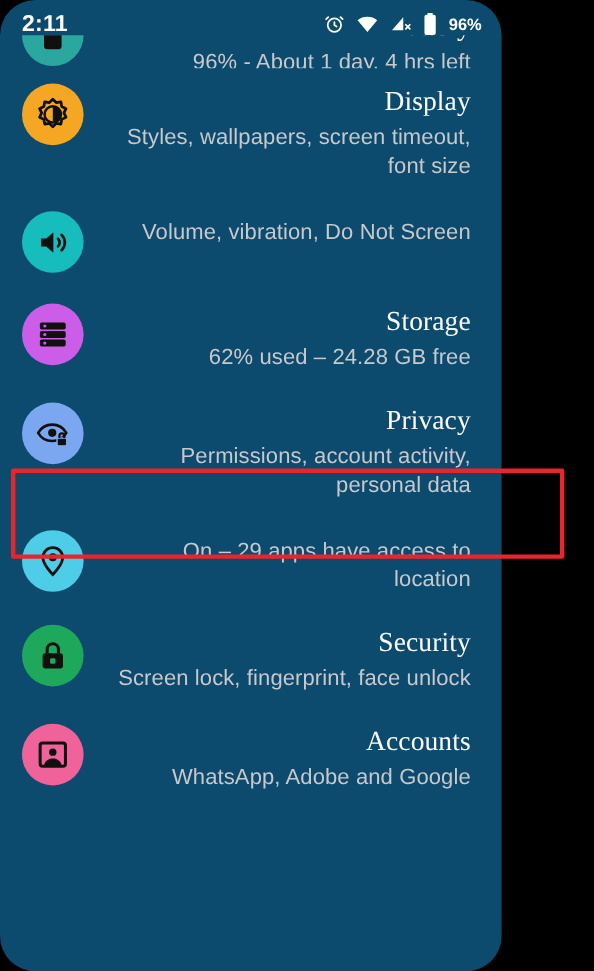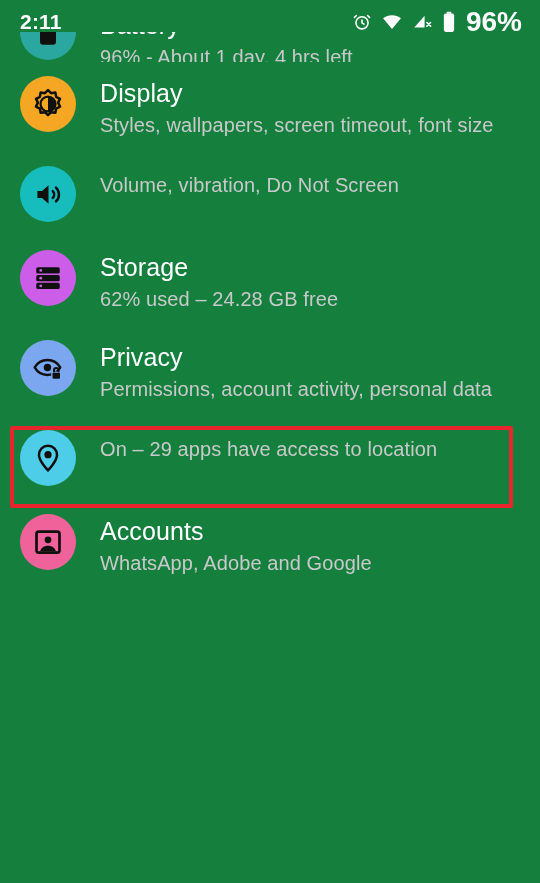--- a/index.html
+++ b/index.html
@@ -3,58 +3,59 @@
 <meta charset="utf-8">
 <style>
   * { margin:0; padding:0; box-sizing:border-box; }
   html, body {
     width:540px; height:883px;
     background:#000;
     overflow:hidden;
     font-family:"Liberation Sans", sans-serif;
     -webkit-font-smoothing:antialiased;
   }
-  #screen { position:relative; width:540px; height:883px; background:#15803d; }
+  #screen { position:relative; width:456px; height:883px; background:#0c4a6e;border-radius:32px; }
 
   
   .statusbar {
     position:absolute; top:0; left:0; right:0; height:44px;
     display:flex; align-items:center; justify-content:space-between;
     padding:0 18px 0 20px;
     color:#fff; z-index:5;
   }
   .sb-clock { font-size:21px; font-weight:bold; letter-spacing:.2px; }
   .sb-right { display:flex; align-items:center; gap:9px; }
   .sb-right svg { display:block; }
-  .sb-batt-pct { font-size:28px; font-weight:bold; margin-left:1px; }
+  .sb-batt-pct { font-size:15px; font-weight:bold; margin-left:1px; }
 
   
   .list { position:absolute; top:0; left:0; right:0; }
 
   .row {
     position:relative;
     display:flex; align-items:flex-start;
     padding:14px 28px 14px 0;
     min-height:60px;
   }
   .row-icon {
     flex:0 0 auto;
     width:56px; height:56px;
     margin-left:20px; margin-right:24px;
     border-radius:50%;
     display:flex; align-items:center; justify-content:center;
   }
   .row-icon svg { display:block; }
-  .row-text { flex:1 1 auto; padding-top:2px; min-width:0; }
+  .row-text { flex:1 1 auto; padding-top:2px; min-width:0;text-align:right; }
   .row-title {
     color:#ffffff;
     font-size:25px;
     line-height:30px;
     letter-spacing:.1px;
     font-weight:400;
+    font-family:Liberation Serif, serif;
   }
   .row-sub {
     color:#c8c9cb;
     font-size:20px;
     line-height:26px;
     margin-top:4px;
     letter-spacing:.1px;
     font-weight:400;
   }
 
@@ -187,20 +188,33 @@
         <svg width="30" height="30" viewBox="0 0 24 24">
           <path d="M12 2.2c-4 0-7.2 3.2-7.2 7.2 0 5.3 7.2 12.4 7.2 12.4s7.2-7.1 7.2-12.4c0-4-3.2-7.2-7.2-7.2z" fill="none" stroke="#10100f" stroke-width="2"></path>
           <circle cx="12" cy="9.3" r="2.9" fill="#10100f"></circle>
         </svg>
       </div>
       <div class="row-text">
         <div class="row-sub">On – 29 apps have access to location</div>
       </div>
     </div>
 
+    <div class="row">
+      <div class="row-icon" style="background:#1da85c;">
+        <svg width="30" height="30" viewBox="0 0 24 24">
+          <rect x="4.6" y="10.2" width="14.8" height="11.2" rx="2" fill="#10100f"></rect>
+          <path d="M7.9 10.2V7.4a4.1 4.1 0 0 1 8.2 0v2.8" fill="none" stroke="#10100f" stroke-width="2.2"></path>
+          <rect x="10" y="14" width="4" height="4" rx="1" fill="#1da85c"></rect>
+        </svg>
+      </div>
+      <div class="row-text">
+        <div class="row-title">Security</div>
+        <div class="row-sub">Screen lock, fingerprint, face unlock</div>
+      </div>
+    </div>
 
     <div class="row">
       <div class="row-icon" style="background:#f0629a;">
         <svg width="30" height="30" viewBox="0 0 24 24">
           <rect x="2.8" y="3.6" width="18.4" height="16.8" rx="1.8" fill="none" stroke="#10100f" stroke-width="2.2"></rect>
           <circle cx="12" cy="10.2" r="2.7" fill="#10100f"></circle>
           <path d="M5.6 19.6c.7-3 3.4-4.7 6.4-4.7s5.7 1.7 6.4 4.7" fill="#10100f"></path>
         </svg>
       </div>
       <div class="row-text">

